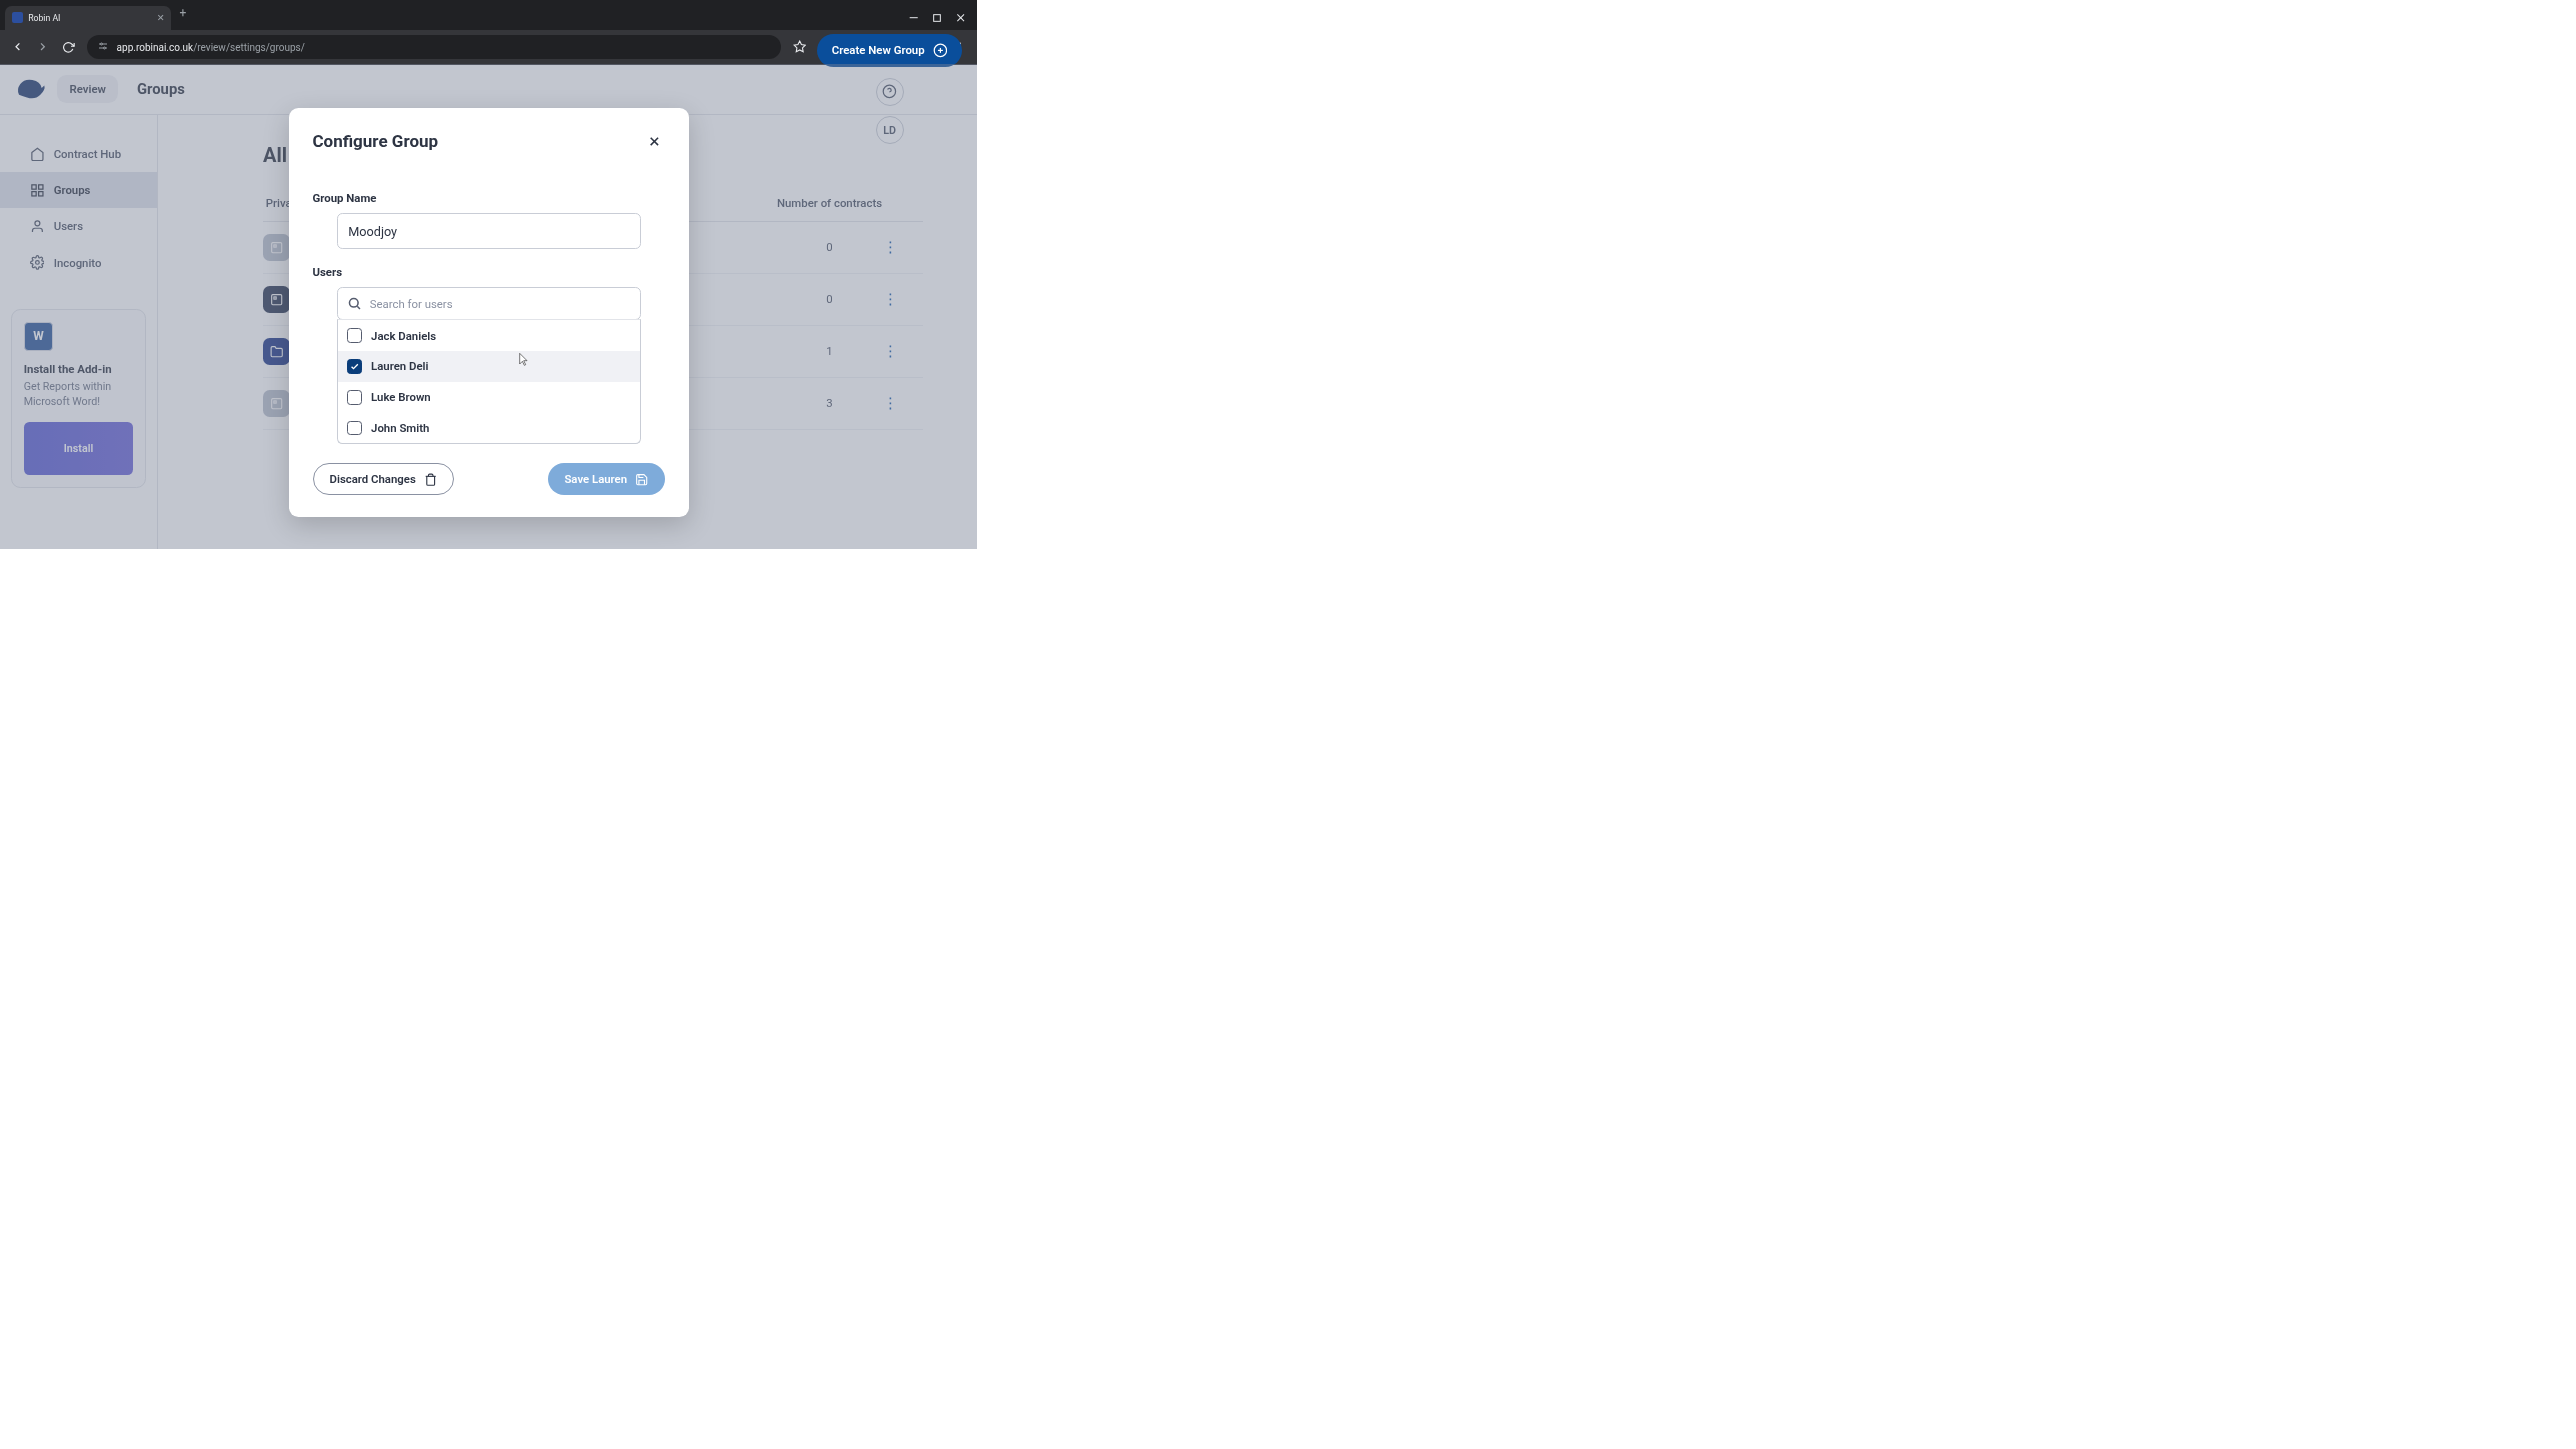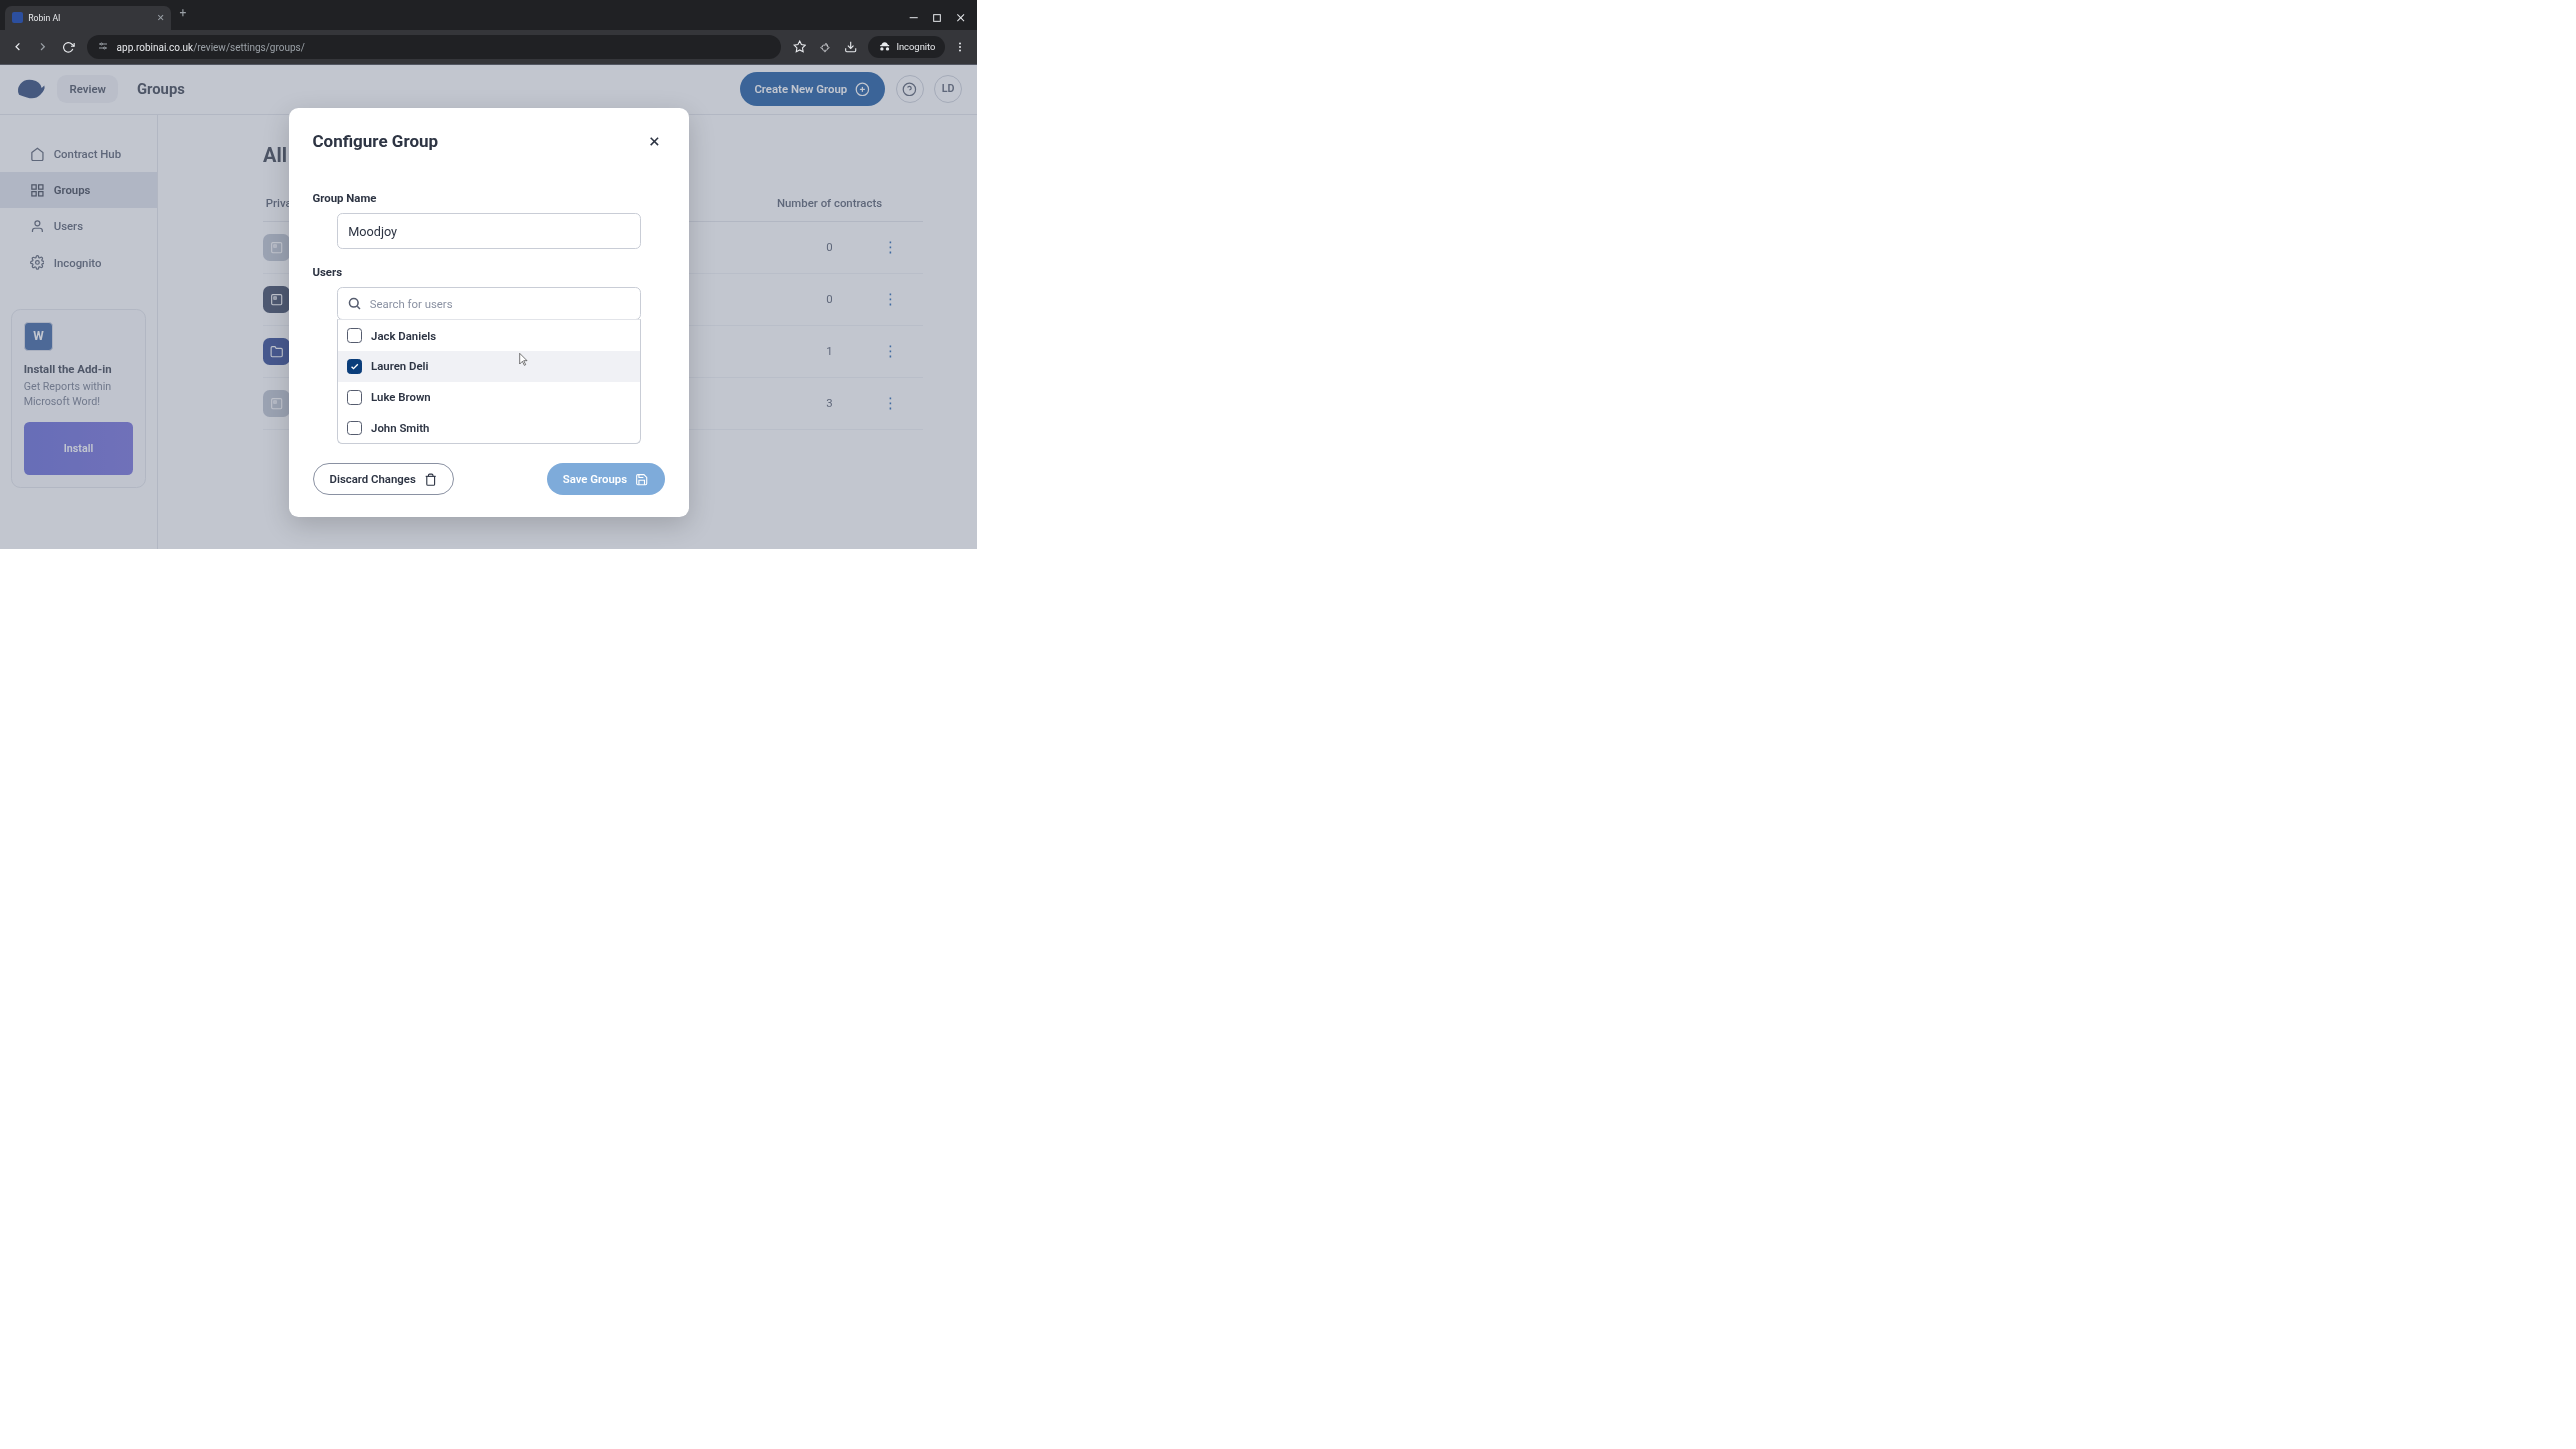--- a/index.html
+++ b/index.html
@@ -182,20 +182,21 @@
       font-size: 14.8px;
       font-weight: 700;
       color: #2d3443;
     }
 
     .header-right {
       margin-left: auto;
       display: flex;
       align-items: center;
       gap: 10.7px;
+      flex-direction: column;
     }
 
     .create-btn {
       background: #0a4e9b;
       color: #fff;
       font-weight: 600;
       font-size: 11.4px;
       padding: 9.4px 14.8px;
       border-radius: 17.4px;
       border: none;
@@ -818,21 +819,21 @@
 
     <div class="modal-footer">
       <button class="btn btn-outline">
         <span>Discard Changes</span>
         <svg width="13.4" height="13.4" viewBox="0 0 24 24" fill="none" stroke="currentColor" stroke-width="2">
             <polyline points="3 6 5 6 21 6"></polyline>
             <path d="M19 6v14a2 2 0 0 1-2 2H7a2 2 0 0 1-2-2V6m3 0V4a2 2 0 0 1 2-2h4a2 2 0 0 1 2 2v2"></path>
           </svg>
       </button>
       <button class="btn btn-primary">
-        <span>Save Groups</span>
+        <span>Save Lauren</span>
         <svg width="13.4" height="13.4" viewBox="0 0 24 24" fill="none" stroke="currentColor" stroke-width="2">
             <path d="M19 21H5a2 2 0 0 1-2-2V5a2 2 0 0 1 2-2h11l5 5v11a2 2 0 0 1-2 2z"></path>
             <polyline points="17 21 17 13 7 13 7 21"></polyline>
             <polyline points="7 3 7 8 15 8"></polyline>
           </svg>
       </button>
     </div>
   </div>
 </div>
 

